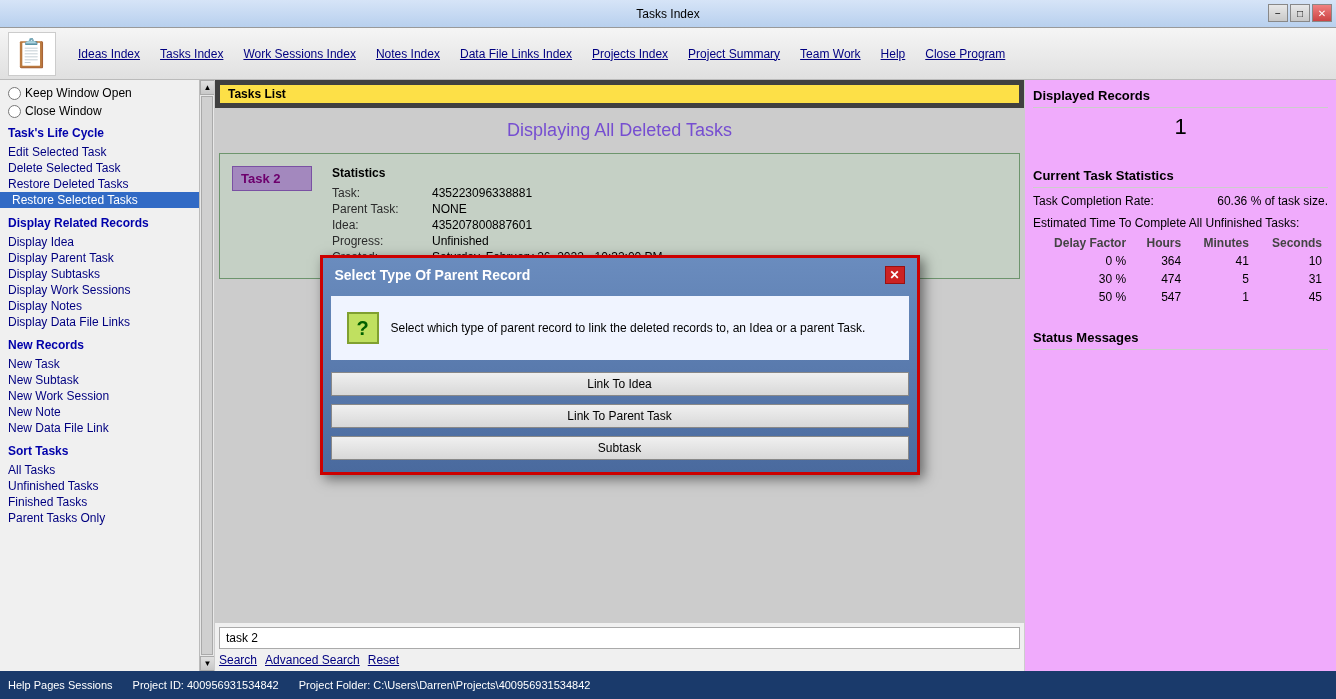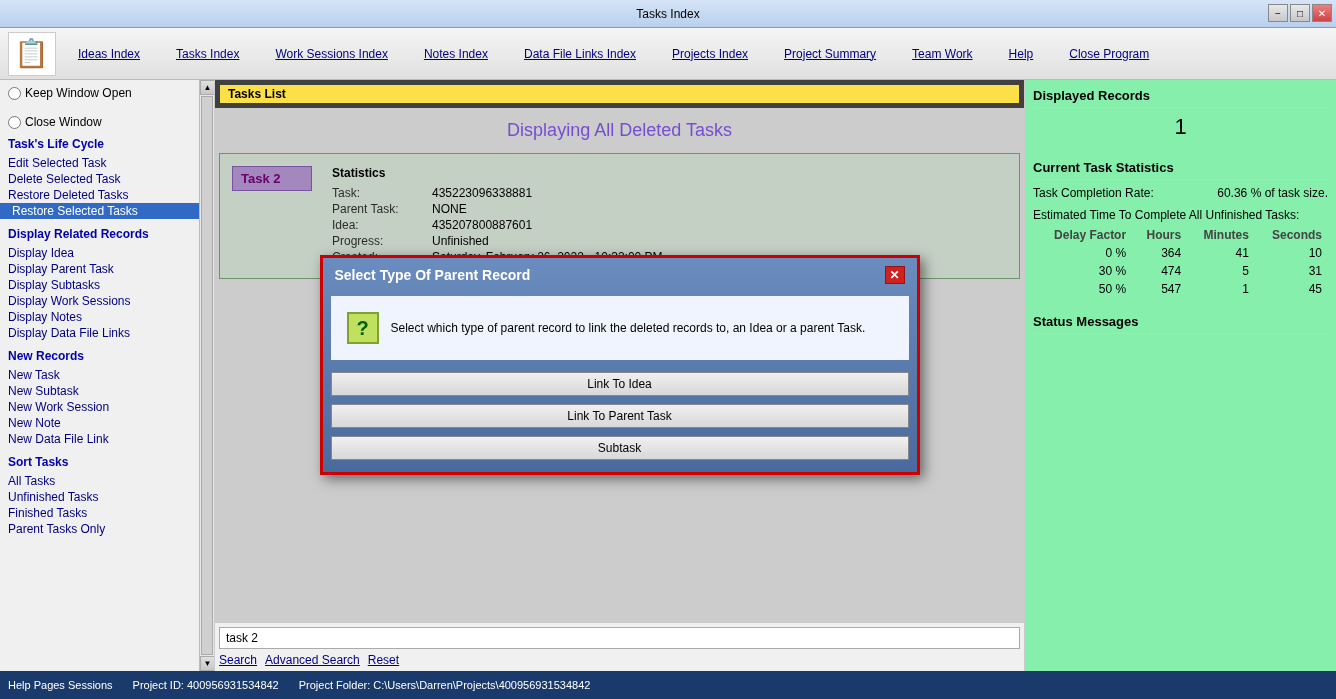--- a/index.html
+++ b/index.html
@@ -44,21 +44,21 @@
       height: 52px;
     }
     .app-icon {
       width: 48px; height: 44px;
       border: 1px solid #ccc;
       background: white;
       display: flex; align-items: center; justify-content: center;
       margin-right: 12px;
       font-size: 24px;
     }
-    .nav-links { display: flex; gap: 16px; flex-wrap: wrap; }
+    .nav-links { display: flex; gap: 0; flex-wrap: wrap; }
     .nav-link {
       color: #000080;
       text-decoration: underline;
       cursor: pointer;
       padding: 4px 10px;
       font-size: 12px;
       white-space: nowrap;
     }
 
     
@@ -78,21 +78,21 @@
     }
     .sidebar-scroll {
       flex: 1;
       overflow-y: auto;
       padding: 6px 8px;
     }
     .sidebar-scroll::-webkit-scrollbar { width: 10px; }
     .sidebar-scroll::-webkit-scrollbar-track { background: #f0f0f0; }
     .sidebar-scroll::-webkit-scrollbar-thumb { background: #bbb; border: 1px solid #999; }
 
-    .radio-group { display: flex; flex-direction: column; gap: 15px; margin-bottom: 8px; }
+    .radio-group { display: flex; flex-direction: column; gap: 4px; margin-bottom: 8px; }
     .radio-item { display: flex; align-items: center; gap: 4px; font-size: 12px; }
     .radio-item input { margin: 0; }
 
     .sidebar-section-title { color: #0000aa; font-weight: bold; font-size: 12px; margin: 8px 0 4px 0; }
     .sidebar-link {
       color: #000080;
       text-decoration: none;
       cursor: pointer;
       display: block;
       padding: 1px 0;
@@ -184,25 +184,25 @@
       text-decoration: underline;
       cursor: pointer;
       font-size: 12px;
       text-align: right;
     }
 
     
     .right-panel {
       width: 312px;
       border-left: 1px solid #ccc;
-      background: #86efac;
+      background: #f0abfc;
       padding: 8px;
       display: flex;
       flex-direction: column;
-      gap: 16px;
+      gap: 24px;
       overflow-y: auto;
     }
     .right-section-title {
       font-weight: bold;
       font-size: 13px;
       color: #000;
       border-bottom: 1px solid #ccc;
       padding-bottom: 4px;
       margin-bottom: 6px;
     }

